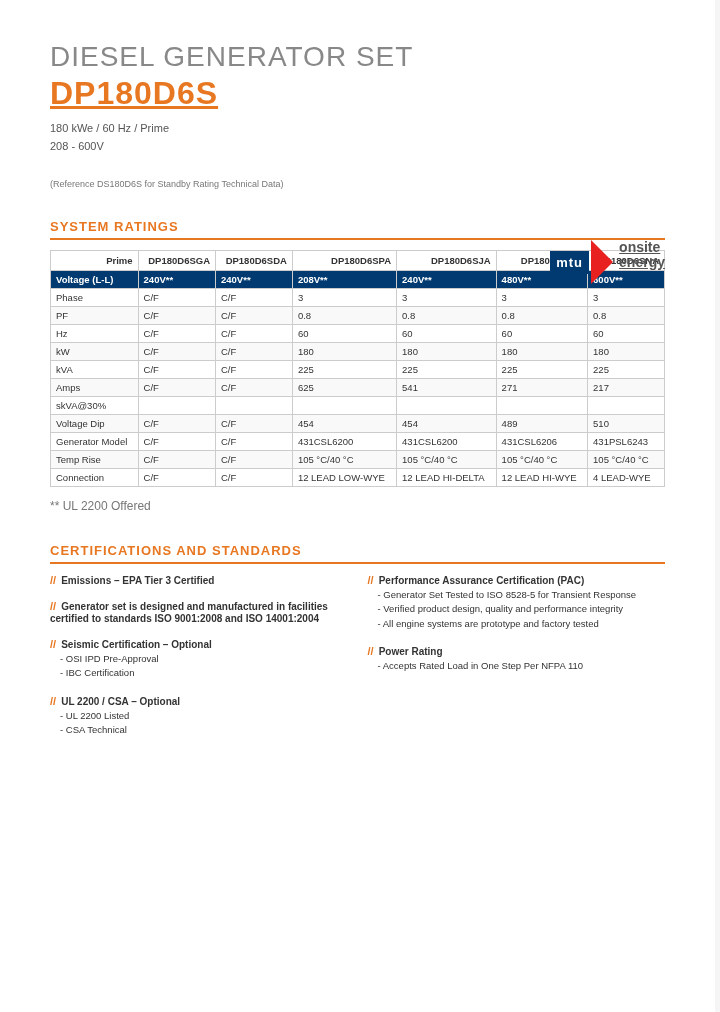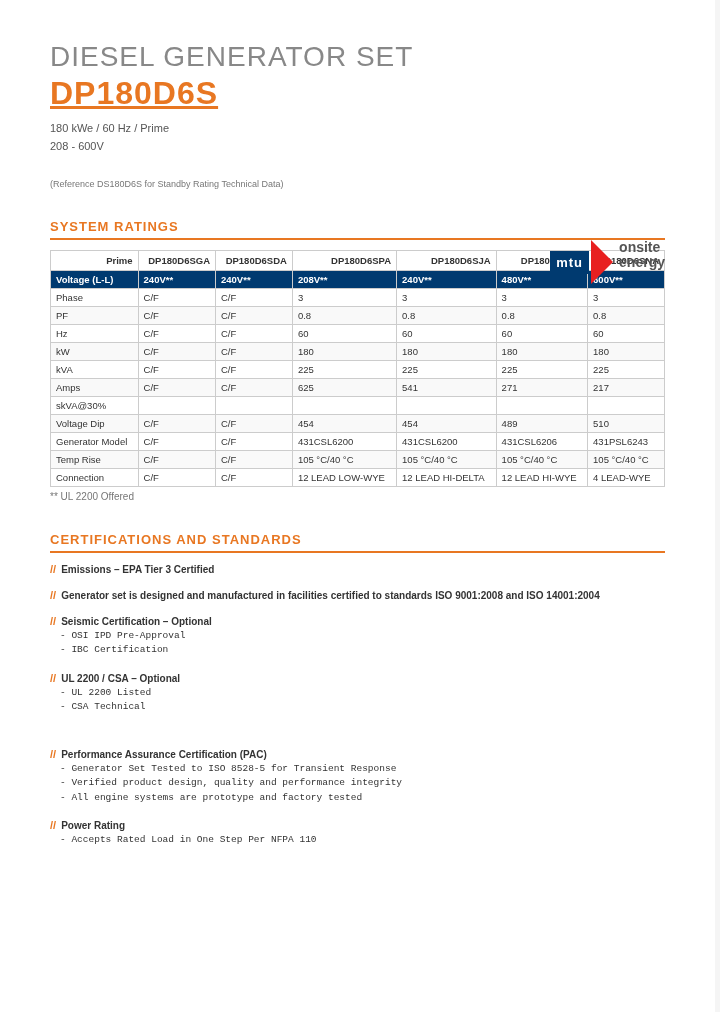--- a/index.html
+++ b/index.html
@@ -72,20 +72,21 @@
       border-left: 22px solid #e82020;
       border-top: 22px solid transparent;
       border-bottom: 22px solid transparent;
       margin-left: 2px;
     }
     .onsite-energy {
       font-size: 14px;
       font-weight: 700;
       color: #555;
       line-height: 1.1;
+      text-decoration: underline;
     }
     .onsite-energy span {
       display: block;
     }
 
     .section-header {
       color: #e87722;
       font-size: 13px;
       font-weight: 700;
       text-transform: uppercase;
@@ -117,31 +118,30 @@
     }
     .ratings-table tr.highlight-row td {
       background: #003a70;
       color: #fff;
       font-weight: 700;
     }
     .ratings-table tr.alt-row td {
       background: #f9f9f9;
     }
     .footnote {
-      font-size: 10px;
+      font-size: 12px;
       color: #777;
-      margin-top: 4px;
+      margin-top: 12px;
     }
 
     
     .cert-columns {
       display: flex;
       gap: 20px;
       margin-top: 10px;
-      flex-direction: column;
     }
     .cert-col {
       flex: 1;
     }
     .cert-item {
       margin-bottom: 14px;
     }
     .cert-item .cert-slash {
       color: #e87722;
       font-weight: 700;
@@ -153,21 +153,20 @@
       color: #333;
     }
     .cert-item .cert-body {
       font-size: 9.5px;
       color: #333;
       margin-top: 2px;
       line-height: 1.5;
     }
     .cert-item .cert-body .indent {
       padding-left: 10px;
-      font-family: Liberation Mono, monospace;
     }
   </style>
 </head>
 <body>
 
 <div class="page">
 
   <div class="title-section">
     <div class="title-main">DIESEL GENERATOR SET</div>
     <div class="title-model">DP180D6S</div>

